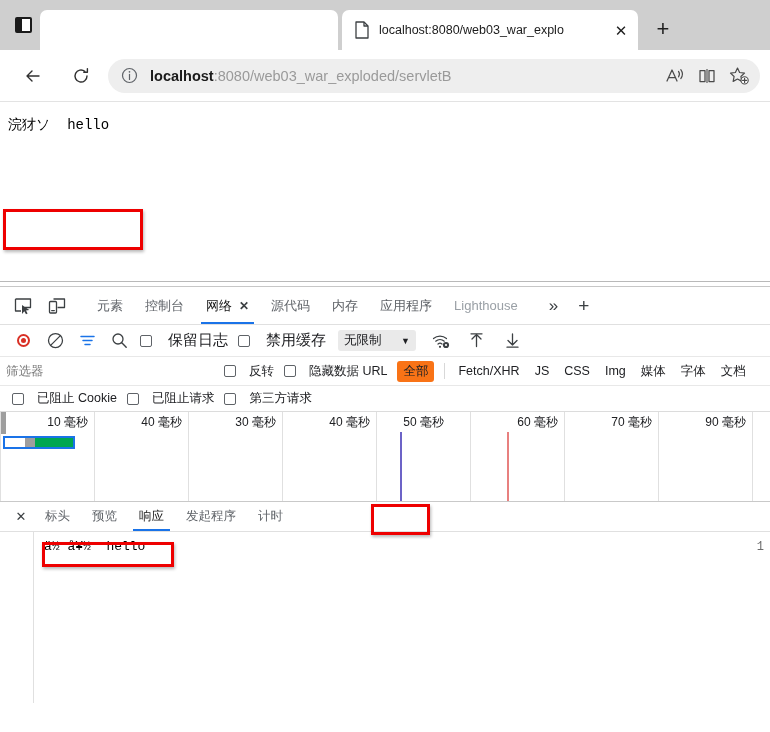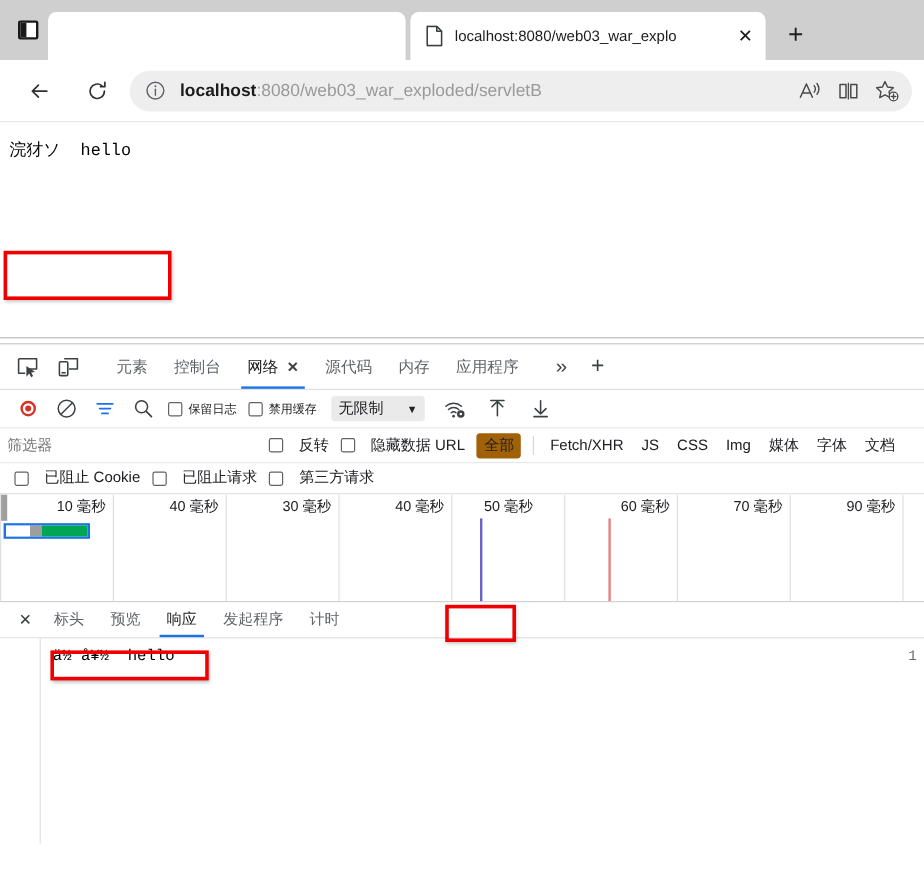--- a/index.html
+++ b/index.html
@@ -197,22 +197,22 @@
   .rec-dot {
     width: 13px; height: 13px; border-radius: 50%;
     border: 2px solid #d93025;
     position: relative;
   }
   .rec-dot::after {
     content: ""; position: absolute; left: 2px; top: 2px;
     width: 5px; height: 5px; border-radius: 50%; background: #d93025;
   }
   .tb-check {
-    display: flex; align-items: center; gap: 5px;
-    font-size: 10px; color: #202124; margin-left: 4px; margin-right: 4px;
+    display: flex; align-items: center; gap: 16px;
+    font-size: 15px; color: #202124; margin-left: 4px; margin-right: 4px;
     white-space: nowrap;
   }
   .cb {
     width: 12px; height: 12px;
     border: 1px solid #5f6368; border-radius: 2px; background: #fff;
     flex: 0 0 auto;
   }
   .throttle {
     background: #eaeaea; border-radius: 3px;
     padding: 2px 6px; font-size: 12.5px; color: #202124;
@@ -234,21 +234,21 @@
   .fb-check {
     display: flex; align-items: center; gap: 13px;
     font-size: 12.5px; color: #202124; margin-right: 10px; white-space: nowrap;
   }
   .fb-sep { width: 1px; height: 16px; background: #d8d8d8; margin: 0 7px; }
   .ftype {
     font-size: 12.5px; color: #202124;
     padding: 2px 6px; border-radius: 3px; margin-right: 3px;
     white-space: nowrap;
   }
-  .ftype.sel { background: #a16207; }
+  .ftype.sel { background: #f97316; }
 
   
   .net-filterbar2 {
     height: 26px; display: flex; align-items: center;
     border-bottom: 1px solid #dcdcdc;
     padding-left: 12px;
   }
 
   
   .overview {
@@ -460,20 +460,23 @@
         </div>
         <div class="dt-tab">
             <span>源代码</span>
           </div>
         <div class="dt-tab">
             <span>内存</span>
           </div>
         <div class="dt-tab">
             <span>应用程序</span>
           </div>
+        <div class="dt-tab lighthouse">
+            <span>Lighthouse</span>
+          </div>
       </div>
 
       <div class="dt-more">»</div>
       <div class="dt-plus">+</div>
     </div>
 
     <div class="net-toolbar">
       <div class="tb-btn active-bg">
         <span class="rec-dot"></span>
       </div>

